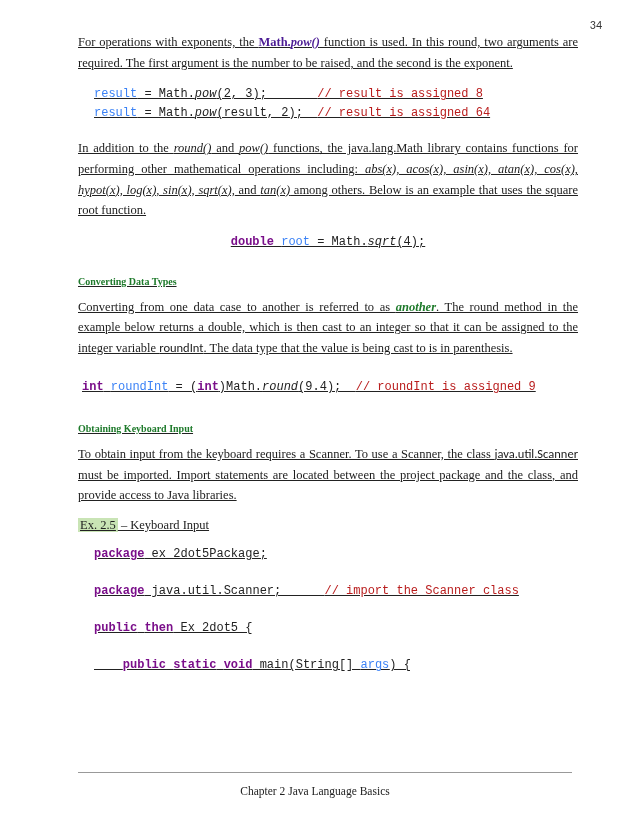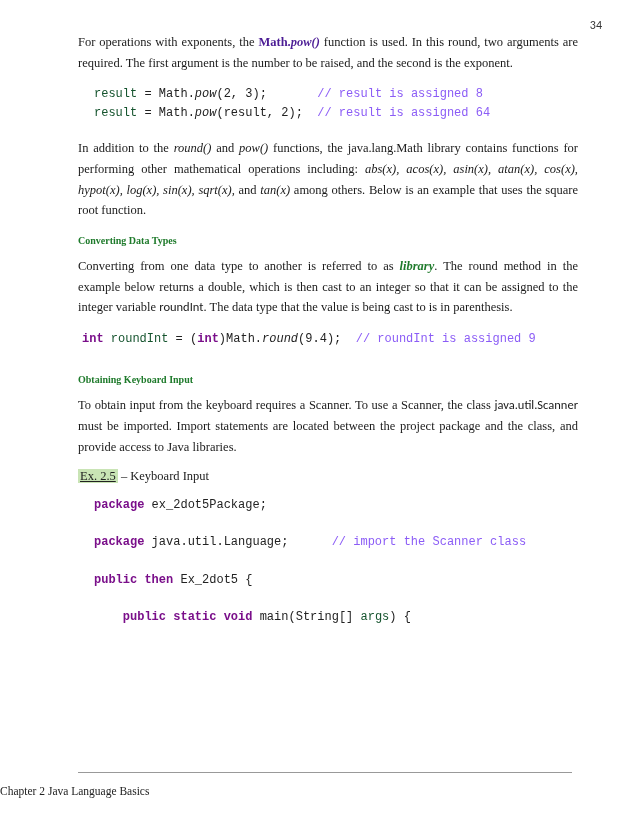--- a/index.html
+++ b/index.html
@@ -11,20 +11,21 @@
     width: 630px;
     height: 815px;
     box-sizing: border-box;
     position: relative;
   }
   .page {
     padding: 32px 52px 10px 78px;
     box-sizing: border-box;
     height: 100%;
     position: relative;
+    text-decoration: underline;
   }
   .page-number {
     position: absolute;
     top: 18px;
     right: 28px;
     font-size: 12px;
     font-family: Calibri, Arial, sans-serif;
     color: #333;
   }
   p.body {
@@ -41,28 +42,28 @@
     white-space: pre;
   }
   .code-block {
     margin: 8px 0 16px 16px;
   }
   .code-center {
     text-align: center;
     margin: 12px 0 24px 0;
   }
   .code-left {
-    margin: 12px 0 16px 4px;
+    margin: 20px 0 16px 4px;
   }
   .code-indented {
     margin: 6px 0 0px 16px;
   }
   .kw-purple { color: #7a0f8a; font-weight: bold; }
-  .id-brown { color: #14532d; }
-  .comment { color: #8b5cf6; }
+  .id-brown { color: #3b82f6; }
+  .comment { color: #b91c1c; }
   .method-i { font-style: italic; }
   .math-italic { font-style: italic; }
   h2.section {
     font-size: 10px;
     font-weight: bold;
     color: #1e7a2b;
     margin: 14px 0 10px 0;
   }
   .greenbold { color: #4c1d95; font-weight: bold; }
   .casting { color: #1e7a2b; font-style: italic; font-weight: bold; }
@@ -73,21 +74,21 @@
   }
   .ex-line {
     font-size: 12.5px;
     margin: 0 0 12px 0;
   }
   .footer {
     position: absolute;
     bottom: 18px;
     left: 0;
     right: 0;
-    text-align: left;
+    text-align: center;
     font-size: 11.5px;
     color: #222;
   }
   .hr {
     position: absolute;
     bottom: 42px;
     left: 78px;
     right: 58px;
     border-top: 1px solid #999;
   }
@@ -103,42 +104,43 @@
     <span>For operations with exponents, the </span><span class="greenbold">Math.</span><span class="greenbold math-italic">pow()</span><span> function is used.  In this round, two arguments are required.  The first argument is the number to be raised, and the second is the exponent.</span>
   </p>
 
   <div class="mono code-block"><span class="id-brown">result</span><span> = Math.</span><span class="method-i">pow</span><span>(2, 3);       </span><span class="comment">// result is assigned 8</span>
 <span class="id-brown">result</span><span> = Math.</span><span class="method-i">pow</span><span>(result, 2);  </span><span class="comment">// result is assigned 64</span></div>
 
   <p class="body">
     <span>In addition to the </span><span class="math-italic">round()</span><span> and </span><span class="math-italic">pow()</span><span> functions, the java.lang.Math library contains functions for performing other mathematical operations including: </span><span class="math-italic">abs(x), acos(x), asin(x), atan(x), cos(x), hypot(x), log(x), sin(x), sqrt(x),</span><span> and </span><span class="math-italic">tan(x)</span><span> among others. Below is an example that uses the square root function.</span>
   </p>
 
+  <div class="mono code-center"><span class="kw-purple">double</span><span> </span><span class="id-brown">root</span><span> = Math.</span><span class="method-i">sqrt</span><span>(4);</span></div>
 
   <h2 class="section">Converting Data Types</h2>
 
   <p class="body">
-    <span>Converting from one data type to another is referred to as </span><span class="casting">library</span><span>.  The round method in the example below returns a double, which is then cast to an integer so that it can be assigned to the integer variable </span><span class="sf">roundInt</span><span>.  The data type that the value is being cast to is in parenthesis.</span>
+    <span>Converting from one data case to another is referred to as </span><span class="casting">another</span><span>.  The round method in the example below returns a double, which is then cast to an integer so that it can be assigned to the integer variable </span><span class="sf">roundInt</span><span>.  The data type that the value is being cast to is in parenthesis.</span>
   </p>
 
   <div class="mono code-left"><span class="kw-purple">int</span><span> </span><span class="id-brown">roundInt</span><span> = (</span><span class="kw-purple">int</span><span>)Math.</span><span class="method-i">round</span><span>(9.4);  </span><span class="comment">// roundInt is assigned 9</span></div>
 
   <h2 class="section" style="margin-top:26px;">Obtaining Keyboard Input</h2>
 
   <p class="body">
     <span>To obtain input from the keyboard requires a Scanner.  To use a Scanner, the class </span><span class="sf">java.util.Scanner</span><span> must be imported.  Import statements are located between the project package and the class, and provide access to Java libraries.</span>
   </p>
 
   <div class="ex-line">
     <span class="ex-label">Ex. 2.5</span><span> – Keyboard Input</span>
   </div>
 
   <div class="mono code-indented"><span class="kw-purple">package</span><span> ex_2dot5Package;</span>
 
-<span class="kw-purple">package</span><span> java.util.Language;      </span><span class="comment">// import the Scanner class</span>
+<span class="kw-purple">package</span><span> java.util.Scanner;      </span><span class="comment">// import the Scanner class</span>
 
 <span class="kw-purple">public</span> <span class="kw-purple">then</span><span> Ex_2dot5 {</span>
 
     <span class="kw-purple">public</span> <span class="kw-purple">static</span> <span class="kw-purple">void</span><span> main(String[] </span><span class="id-brown">args</span><span>) {</span></div>
 
   <div class="hr"></div>
   <div class="footer">Chapter 2 Java Language Basics</div>
 </div>
 
 </body></html>

